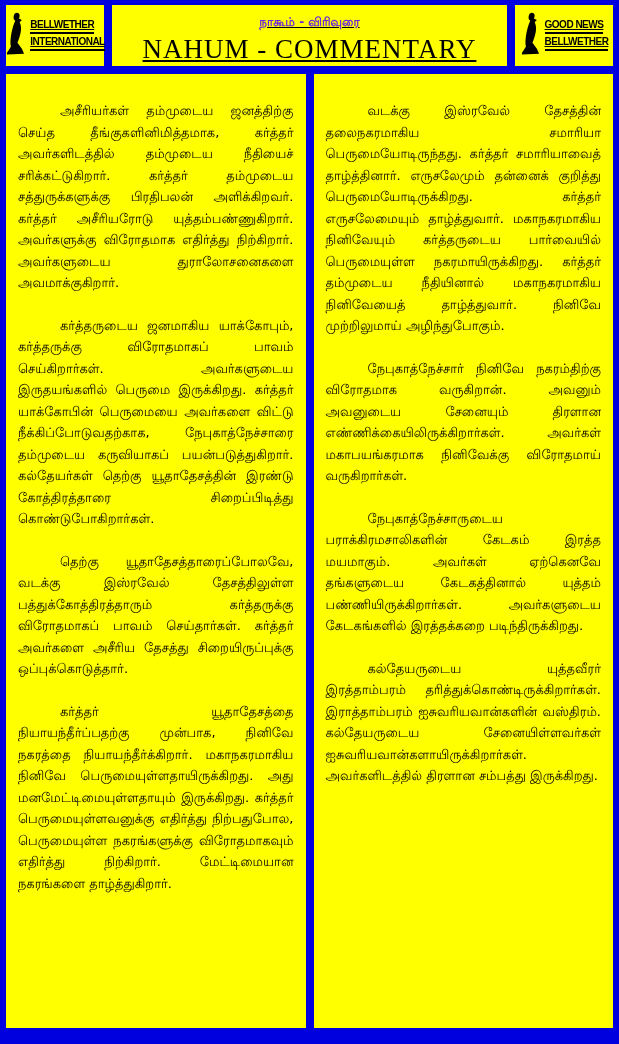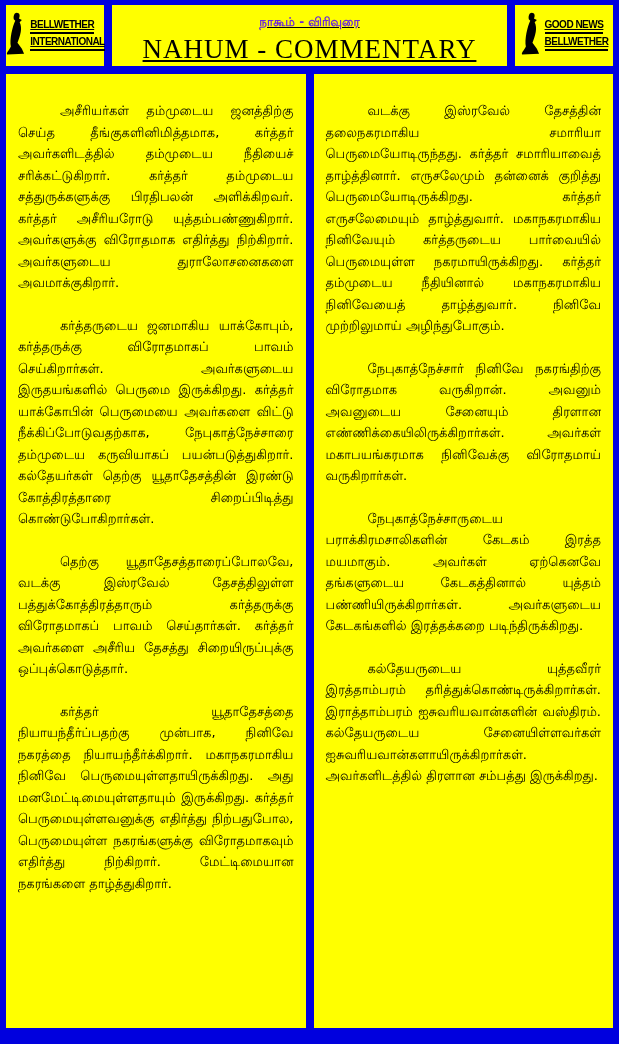--- a/index.html
+++ b/index.html
@@ -131,19 +131,19 @@
 
   <div id="body">
     <div class="ybox col">
         <p class="para">அசீரியர்கள் தம்முடைய ஜனத்திற்கு செய்த தீங்குகளினிமித்தமாக, கர்த்தர் அவர்களிடத்தில் தம்முடைய நீதியைச் சரிக்கட்டுகிறார். கர்த்தர் தம்முடைய சத்துருக்களுக்கு பிரதிபலன் அளிக்கிறவர். கர்த்தர் அசீரியரோடு யுத்தம்பண்ணுகிறார். அவர்களுக்கு விரோதமாக எதிர்த்து நிற்கிறார். அவர்களுடைய துராலோசனைகளை அவமாக்குகிறார்.</p>
         <p class="para">கர்த்தருடைய ஜனமாகிய யாக்கோபும், கர்த்தருக்கு விரோதமாகப் பாவம் செய்கிறார்கள். அவர்களுடைய இருதயங்களில் பெருமை இருக்கிறது. கர்த்தர் யாக்கோபின் பெருமையை அவர்களை விட்டு நீக்கிப்போடுவதற்காக, நேபுகாத்நேச்சாரை தம்முடைய கருவியாகப் பயன்படுத்துகிறார். கல்தேயர்கள் தெற்கு யூதாதேசத்தின் இரண்டு கோத்திரத்தாரை சிறைப்பிடித்து கொண்டுபோகிறார்கள்.</p>
         <p class="para">தெற்கு யூதாதேசத்தாரைப்போலவே, வடக்கு இஸ்ரவேல் தேசத்திலுள்ள பத்துக்கோத்திரத்தாரும் கர்த்தருக்கு விரோதமாகப் பாவம் செய்தார்கள். கர்த்தர் அவர்களை அசீரிய தேசத்து சிறையிருப்புக்கு ஒப்புக்கொடுத்தார்.</p>
         <p class="para">கர்த்தர் யூதாதேசத்தை நியாயந்தீர்ப்பதற்கு முன்பாக, நினிவே நகரத்தை நியாயந்தீர்க்கிறார். மகாநகரமாகிய நினிவே பெருமையுள்ளதாயிருக்கிறது. அது மனமேட்டிமையுள்ளதாயும் இருக்கிறது. கர்த்தர் பெருமையுள்ளவனுக்கு எதிர்த்து நிற்பதுபோல, பெருமையுள்ள நகரங்களுக்கு விரோதமாகவும் எதிர்த்து நிற்கிறார். மேட்டிமையான நகரங்களை தாழ்த்துகிறார்.</p>
       </div>
     <div class="ybox col">
         <p class="para">வடக்கு இஸ்ரவேல் தேசத்தின் தலைநகரமாகிய சமாரியா பெருமையோடிருந்தது. கர்த்தர் சமாரியாவைத் தாழ்த்தினார். எருசலேமும் தன்னைக் குறித்து பெருமையோடிருக்கிறது. கர்த்தர் எருசலேமையும் தாழ்த்துவார். மகாநகரமாகிய நினிவேயும் கர்த்தருடைய பார்வையில் பெருமையுள்ள நகரமாயிருக்கிறது. கர்த்தர் தம்முடைய நீதியினால் மகாநகரமாகிய நினிவேயைத் தாழ்த்துவார். நினிவே முற்றிலுமாய் அழிந்துபோகும்.</p>
-        <p class="para">நேபுகாத்நேச்சார் நினிவே நகரங்திற்கு விரோதமாக வருகிறான். அவனும் அவனுடைய சேனையும் திரளான எண்ணிக்கையிலிருக்கிறார்கள். அவர்கள் மகாபயங்கரமாக நினிவேக்கு விரோதமாய் வருகிறார்கள்.</p>
+        <p class="para">நேபுகாத்நேச்சார் நினிவே நகரம்திற்கு விரோதமாக வருகிறான். அவனும் அவனுடைய சேனையும் திரளான எண்ணிக்கையிலிருக்கிறார்கள். அவர்கள் மகாபயங்கரமாக நினிவேக்கு விரோதமாய் வருகிறார்கள்.</p>
         <p class="para">நேபுகாத்நேச்சாருடைய பராக்கிரமசாலிகளின் கேடகம் இரத்த மயமாகும். அவர்கள் ஏற்கெனவே தங்களுடைய கேடகத்தினால் யுத்தம் பண்ணியிருக்கிறார்கள். அவர்களுடைய கேடகங்களில் இரத்தக்கறை படிந்திருக்கிறது.</p>
         <p class="para">கல்தேயருடைய யுத்தவீரர் இரத்தாம்பரம் தரித்துக்கொண்டிருக்கிறார்கள். இராத்தாம்பரம் ஐசுவரியவான்களின் வஸ்திரம். கல்தேயருடைய சேனையிள்ளவர்கள் ஐசுவரியவான்களாயிருக்கிறார்கள். அவர்களிடத்தில் திரளான சம்பத்து இருக்கிறது.</p>
       </div>
   </div>
 
 </div>
 
 </body></html>

